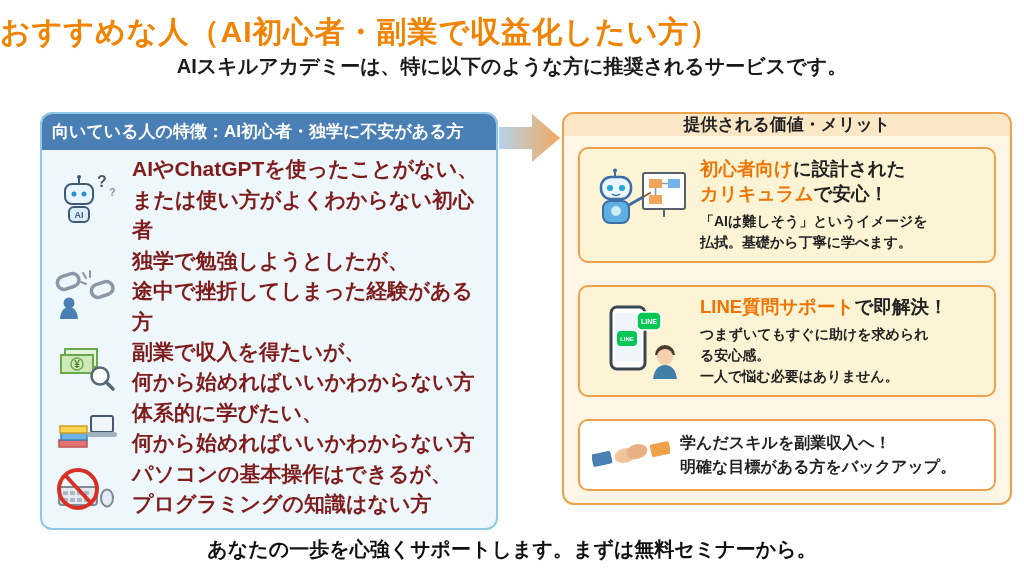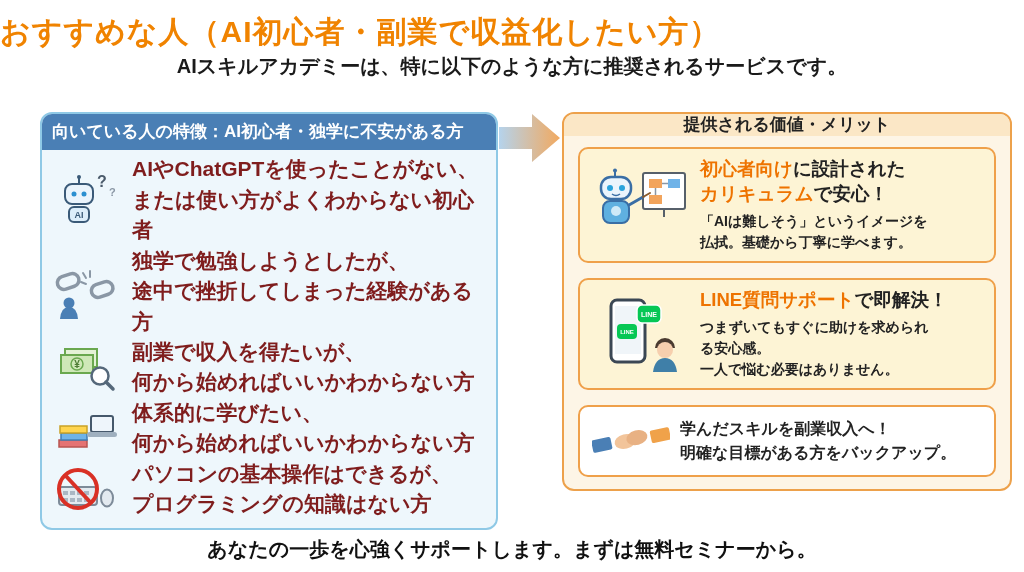--- a/index.html
+++ b/index.html
@@ -43,21 +43,21 @@
   
   .right-panel{
     flex:1;box-sizing:border-box;
     border:2px solid #eda14b;border-radius:12px;background:#fdf5e6;
     overflow:hidden;display:flex;flex-direction:column;
   }
   .right-header{
     background:#fbe7c6;color:#222;font-weight:bold;font-size:17px;
     text-align:center;padding:1px 10px;line-height:1.2;flex:none;
   }
-  .cards{flex:1;display:flex;flex-direction:column;gap:15px;padding:11px 14px 12px 14px;}
+  .cards{flex:1;display:flex;flex-direction:column;gap:22px;padding:11px 14px 12px 14px;}
   .card{
     box-sizing:border-box;border:2px solid #efa04a;border-radius:10px;
     background:#fdf4d5;display:flex;align-items:center;gap:10px;padding:8px 12px;
   }
   .card.white{background:#ffffff;}
   .card-icon{width:98px;height:78px;flex:none;display:flex;align-items:center;justify-content:center;}
   .card-icon.small{width:78px;height:52px;}
   .card-title{font-size:18.5px;font-weight:bold;line-height:1.35;color:#222;}
   .hl{color:#ee7300;}
   .card-body{font-size:14px;font-weight:bold;color:#222;line-height:1.5;margin-top:4px;}

